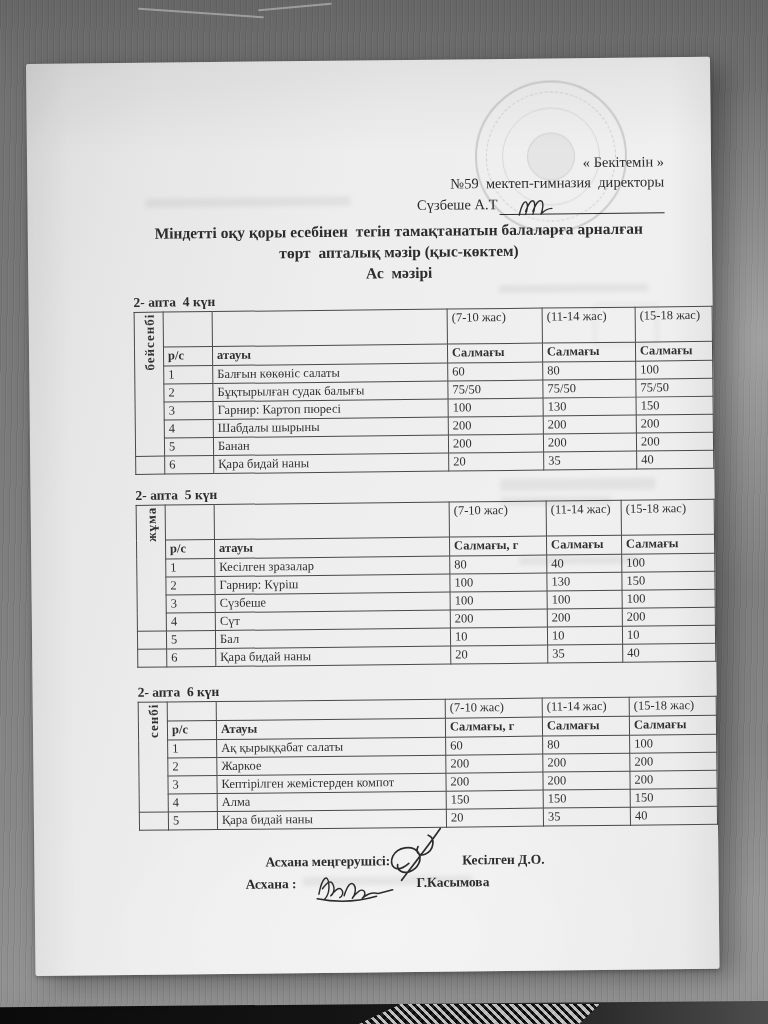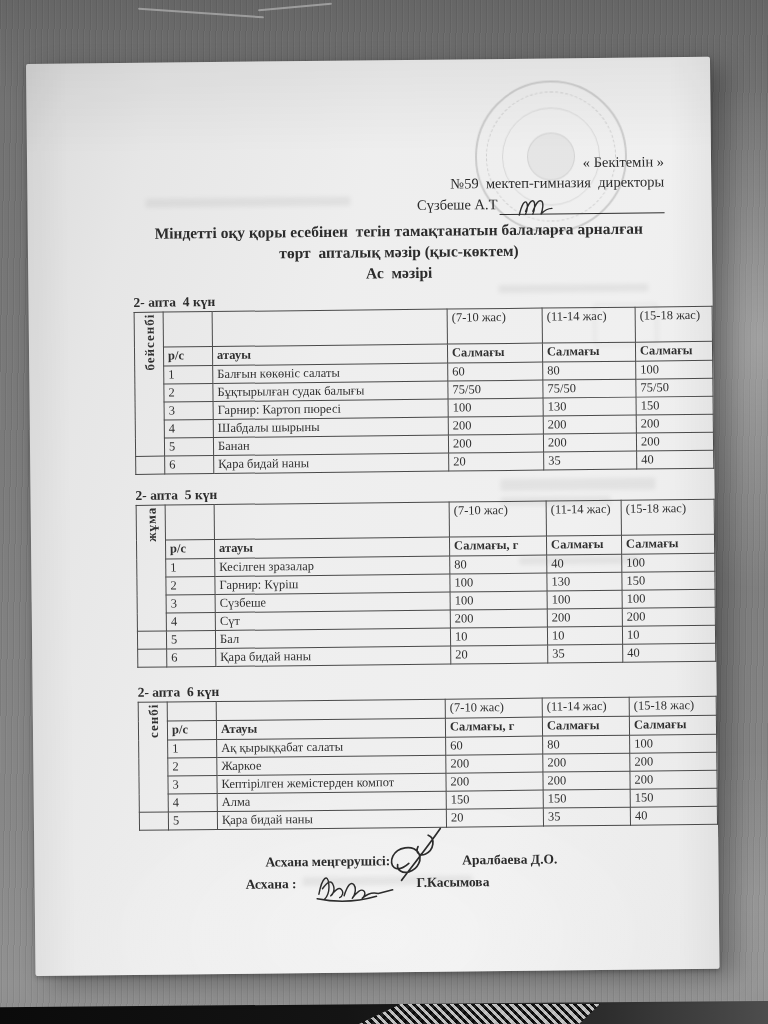--- a/index.html
+++ b/index.html
@@ -323,21 +323,21 @@
               </tbody>
             </table>
   </section>
 </div>
 
       <div class="sig-row row1">
         <span class="flabel">Асхана меңгерушісі:</span>
         <svg class="sig sig-canteen" width="62" height="58" viewBox="0 0 66 62">
             <path stroke-width="1.8" d="M26 40 C12 52 4 42 9 32 C14 22 30 20 36 28 C41 35 36 46 26 49 C19 51 13 47 14 41 M18 58 C32 40 48 20 60 3 M47 10 C55 13 53 26 44 30 C37 33 33 28 36 22"></path>
           </svg>
-        <span class="fname">Аралбаева Д.О.</span>
+        <span class="fname">Кесілген Д.О.</span>
       </div>
       <div class="sig-row row2">
         <span class="flabel">Асхана :</span>
         <svg class="sig sig-nurse" width="92" height="36" viewBox="0 0 96 40">
             <path stroke-width="1.6" d="M6 28 C10 8 16 6 17 16 C18 24 16 30 12 34 M10 22 C16 14 20 12 22 18 C24 23 22 28 19 30 C24 24 28 20 31 23 C34 26 32 31 29 32 M34 30 C38 18 42 14 45 18 C48 22 46 30 43 33 C48 26 53 22 56 25 C58 27 57 31 54 33 C60 28 66 26 72 28 L88 24 M4 33 C28 38 52 36 70 31"></path>
           </svg>
         <span class="fname">Г.Касымова</span>
       </div>
     </div>
   </div>

